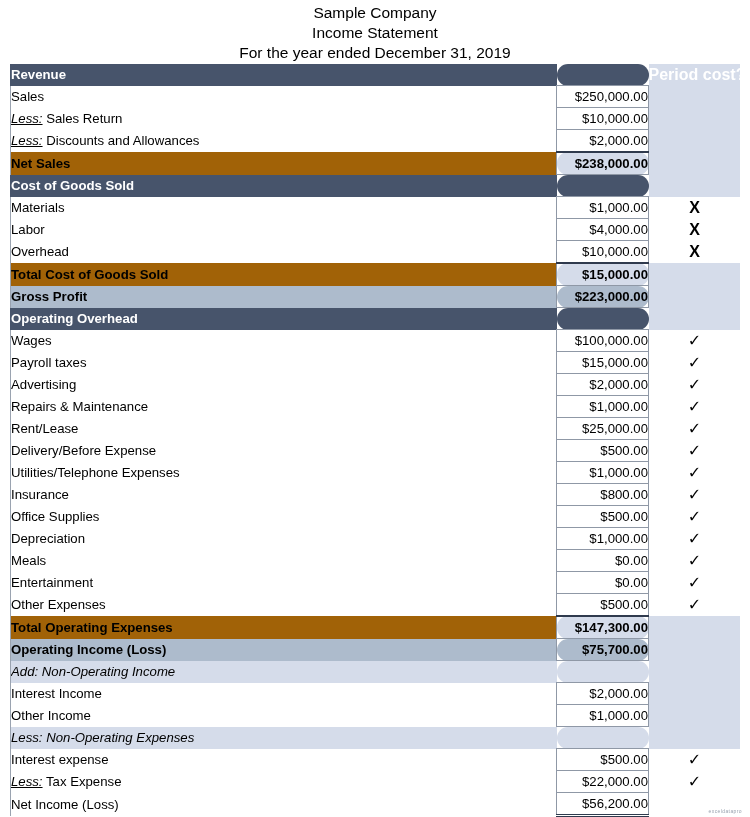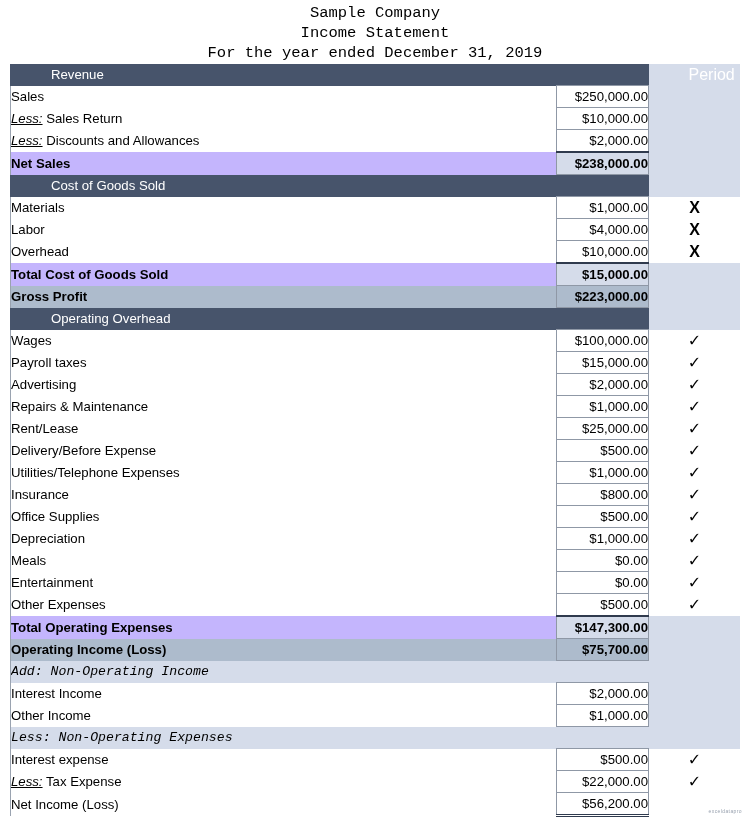--- a/index.html
+++ b/index.html
@@ -20,21 +20,20 @@
   
   .title-block {
     text-align: center;
     padding-top: 3px;
   }
   .title-line {
     font-size: 15.5px;
     line-height: 20px;
     color: #000;
     white-space: nowrap;
-    font-family: Liberation Mono, monospace;
   }
 
   
   .stmt-wrap {
     position: absolute;
     left: 10px;
     top: 64px;
     width: 730px;
   }
   table.stmt {
@@ -56,64 +55,64 @@
     overflow: hidden;
   }
 
   .lbl {
     padding-left: 6px;
     border-left: 1px solid #9aa3b0;
   }
   .amt {
     text-align: right;
     padding-right: 5px;
+    border-radius: 11px;
   }
   .flag {
     text-align: center;
     font-weight: bold;
     font-size: 16px;
   }
 
   
   
   tr.section td {
     background: #47546b;
     color: #ffffff;
-    font-weight: normal;
-    padding-left: 40px;
+    font-weight: bold;
   }
   tr.section td.lbl { border-left: 1px solid #47546b; }
   tr.section td.flag { background: #47546b; }
   tr.section td.flag.light { background: #d5dcea; }
 
   
   tr.detail td.lbl   { background: #ffffff; }
   tr.detail td.amt   { background: #ffffff; border: 1px solid #8f98a6; }
   tr.detail td.flag  { background: #ffffff; }
   tr.detail td.flag.light { background: #d5dcea; }
 
   
-  tr.subtotal td { background: #c4b5fd; font-weight: bold; }
+  tr.subtotal td { background: #a16207; font-weight: bold; }
   tr.subtotal td.amt {
     background: #d5dcea;
     border: 1px solid #8f98a6;
     border-top: 2px solid #2f3a4d;
   }
   tr.subtotal td.flag { background: #d5dcea; }
 
   
   tr.keyfig td { background: #adbbcc; font-weight: bold; margin-left: 48px; }
   tr.keyfig td.amt {
     background: #adbbcc;
     border: 1px solid #8f98a6;
   }
   tr.keyfig td.flag { background: #d5dcea; }
 
   
-  tr.italichdr td { background: #d5dcea; font-style: italic; font-weight: normal; font-family: Liberation Mono, monospace; }
+  tr.italichdr td { background: #d5dcea; font-style: italic; font-weight: normal; }
   tr.italichdr td.flag { background: #d5dcea; }
   tr.italichdr td.amt { background: #d5dcea; border: none; }
 
   
   tr.final td.amt {
     border: 1px solid #8f98a6;
     border-bottom: 3px double #2f3a4d;
     border-top: 1px solid #2f3a4d;
   }
 

